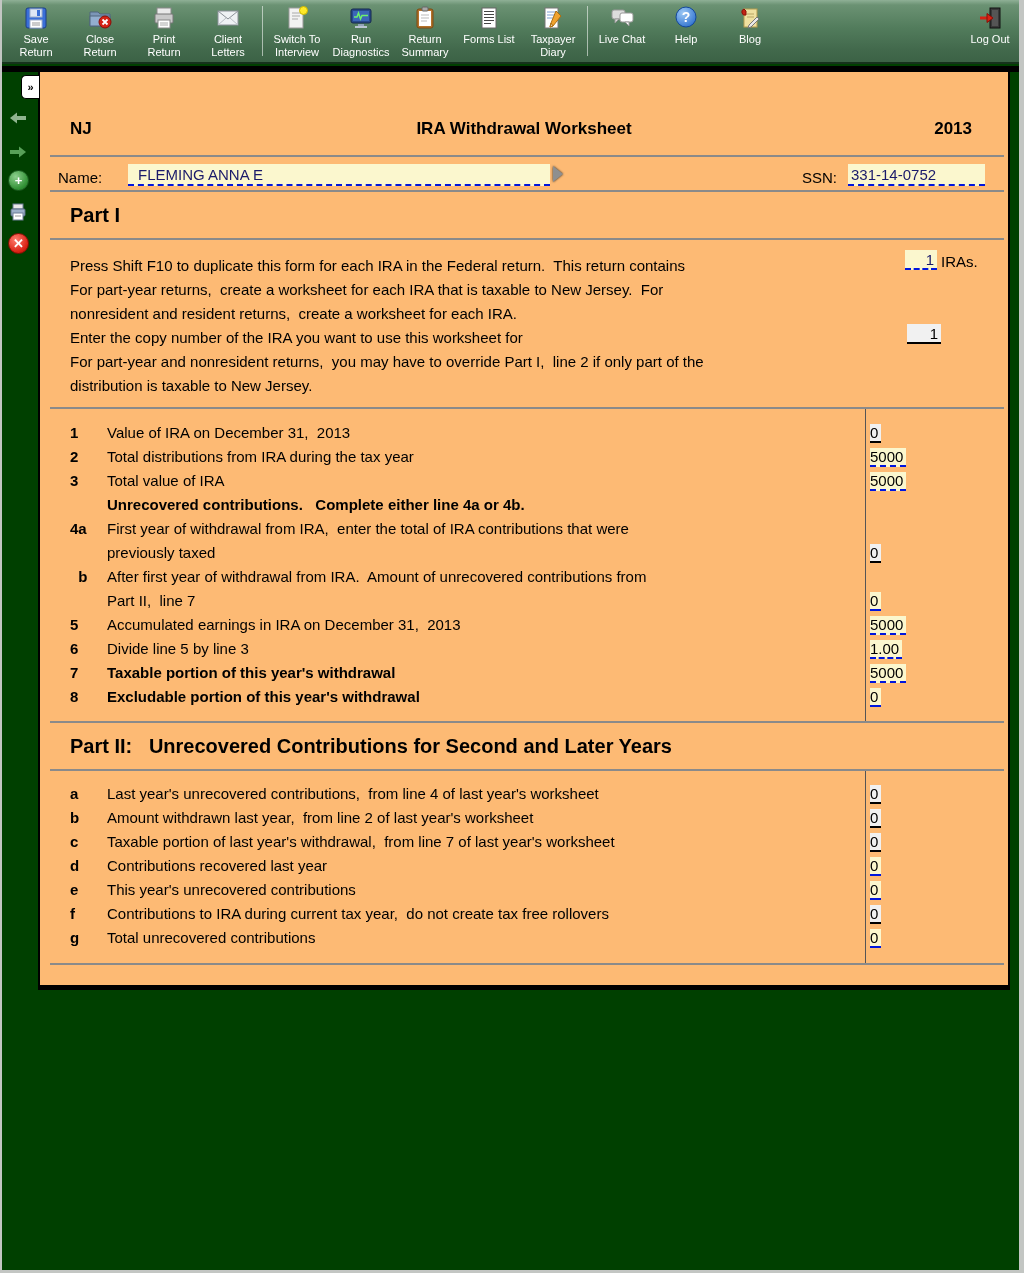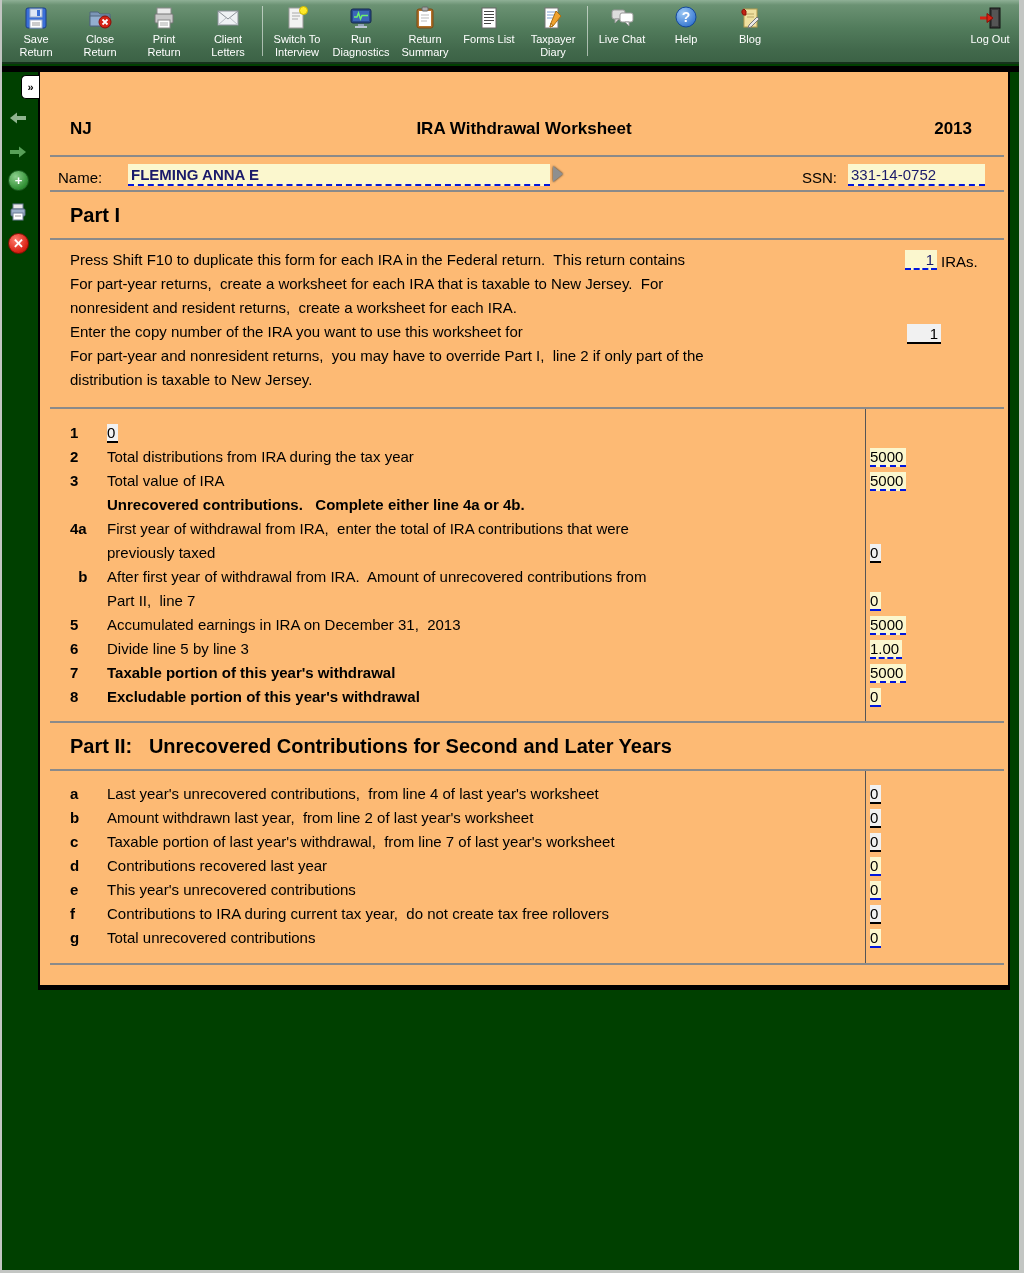--- a/index.html
+++ b/index.html
@@ -50,30 +50,30 @@
   .h-state{position:absolute;left:30px;top:47px;}
   .h-title{position:absolute;left:0;right:0;top:47px;text-align:center;}
   .h-year{position:absolute;right:36px;top:47px;}
 
   .name-row{height:33px;position:relative;}
   .nr-label{position:absolute;top:12px;}
   .lbl-name{left:18px;}
   .lbl-ssn{left:745px;margin-left:17px;}
   .efield{background:#fbf7ce;border-bottom:2px dashed #0016dd;color:#1a1a6a;}
   .cfield{background:#f1f1f1;border-bottom:2px solid #000;}
-  .name-field{position:absolute;left:88px;top:7px;width:422px;height:22px;line-height:22px;padding-left:3px;box-sizing:border-box;font-weight:bold;}
+  .name-field{position:absolute;left:88px;top:7px;width:422px;height:22px;line-height:22px;padding-left:10px;box-sizing:border-box;}
   .ssn-field{position:absolute;left:808px;top:7px;width:137px;height:22px;line-height:22px;padding-left:3px;box-sizing:border-box;}
   .jump-arrow{position:absolute;left:513px;top:9px;width:0;height:0;
               border-left:10px solid #8f8f8f;border-top:8px solid transparent;border-bottom:8px solid transparent;
               filter:drop-shadow(0 0 1px #222);}
 
   .pg-part{height:46px;display:flex;align-items:center;padding-left:30px;
            font-weight:bold;font-size:20px;white-space:pre;box-sizing:border-box;}
 
-  .intro{height:167px;position:relative;padding-top:8px;box-sizing:border-box;}
+  .intro{height:167px;position:relative;padding-top:14px;box-sizing:border-box;}
   .intro-line{height:24px;line-height:24px;padding-left:30px;white-space:pre;}
   .intro-f1{position:absolute;left:865px;top:10px;height:24px;display:flex;align-items:flex-start;}
   .intro-f1 .nf{width:32px;height:20px;line-height:20px;text-align:right;padding-right:3px;box-sizing:border-box;}
   .intro-f1 .suffix{margin-left:4px;line-height:24px;}
   .intro-f2{position:absolute;left:867px;top:84px;width:34px;height:20px;line-height:20px;
             text-align:right;padding-right:3px;box-sizing:border-box;}
 
   .tbl{position:relative;box-sizing:border-box;}
   .tbl1{height:312px;padding-top:12px;}
   .tbl2{height:192px;padding-top:11px;}
@@ -319,20 +319,21 @@
     </div>
     <div class="intro-f2 cfield">1</div>
   </div>
   <div class="rule"></div>
 
   <div class="tbl tbl1">
     <div class="vline"></div>
 
     <div class="trow">
       <span class="tnum">1</span>
+      <span class="tlabel">Value of IRA on December 31,  2013</span>
       <span class="tval"><span class="tfield calc">0</span></span>
     </div>
     <div class="trow">
       <span class="tnum">2</span>
       <span class="tlabel">Total distributions from IRA during the tax year</span>
       <span class="tval"><span class="tfield entry">5000</span></span>
     </div>
     <div class="trow">
       <span class="tnum">3</span>
       <span class="tlabel">Total value of IRA</span>

